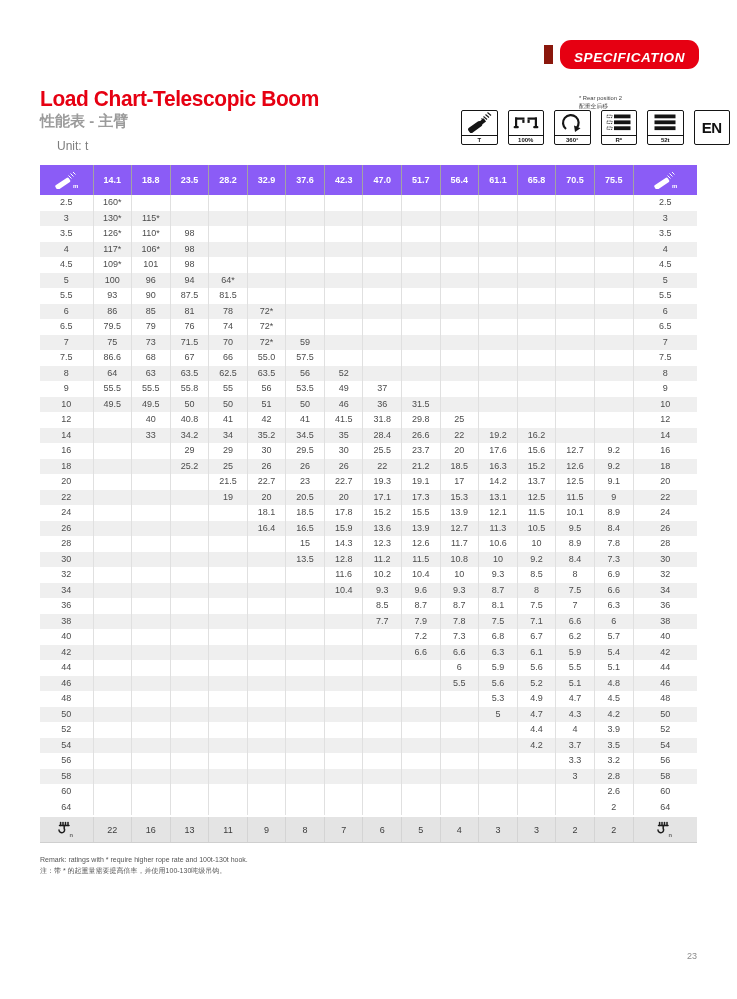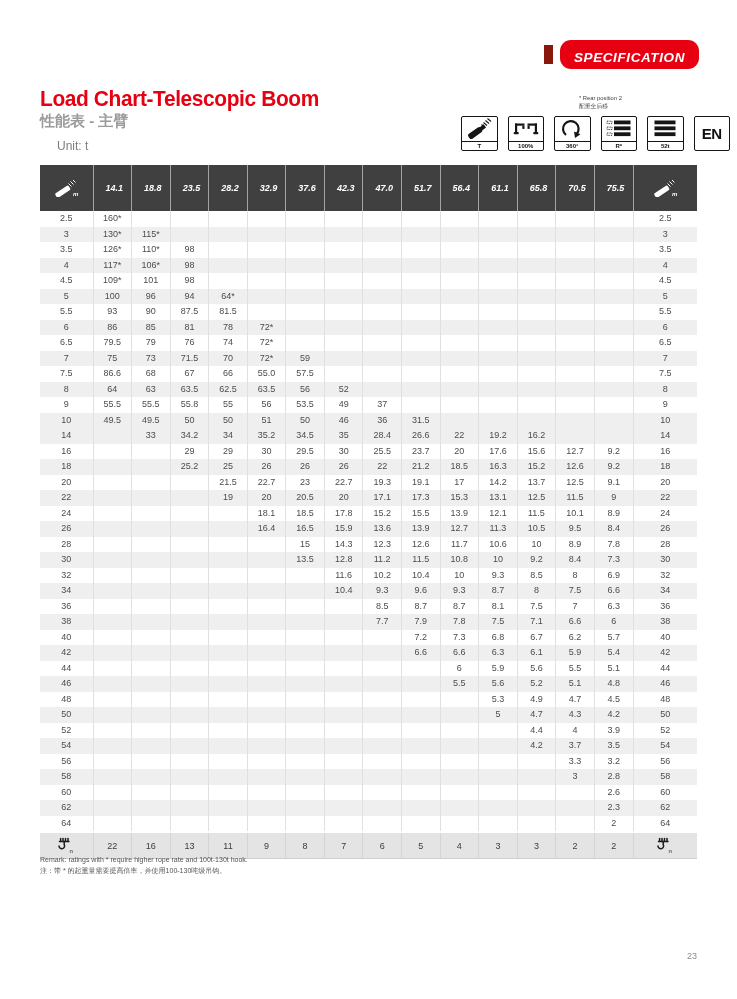--- a/index.html
+++ b/index.html
@@ -13,34 +13,34 @@
              font-size:13.5px;letter-spacing:.6px;padding:10px 14px 4px;border-radius:11px;}
 
   
   .title{position:absolute;left:40px;top:86px;color:#e60012;font-size:22px;font-weight:bold;
          letter-spacing:-.4px;transform:scaleX(.95);transform-origin:left;white-space:nowrap;}
   .subtitle{position:absolute;left:40px;top:112px;color:#9b9b9b;font-size:15px;font-weight:bold;}
   .unit{position:absolute;left:57px;top:139px;color:#7d7d7d;font-size:12px;}
 
   
   .legend-note{position:absolute;left:579px;top:95px;font-size:5.8px;color:#3f3f3f;line-height:1.3;}
-  .legend{position:absolute;left:461px;top:116px;display:flex;gap:10px;justify-content:flex-end;}
+  .legend{position:absolute;left:461px;top:110px;display:flex;gap:10px;justify-content:flex-end;}
   .legend-box{width:34.5px;height:33px;border:1.6px solid #151515;border-radius:2px;background:#fff;
               display:flex;flex-direction:column;}
   .legend-icon{flex:1;display:flex;align-items:center;justify-content:center;overflow:hidden;}
   .legend-label{border-top:1.4px solid #151515;font-size:6px;font-weight:bold;text-align:center;
                 padding:1px 0 1.5px;color:#111;}
   .legend-en{flex:1;display:flex;align-items:center;justify-content:center;
              font-size:15px;font-weight:bold;color:#111;letter-spacing:-.5px;}
 
   
   .table-wrap{position:absolute;left:40px;top:165px;width:657px;}
   table{border-collapse:collapse;table-layout:fixed;width:657px;}
-  thead th{background:#404040;color:#fff;font-size:9px;font-weight:600;height:22px;
-           border-right:1px solid #a3a3a3;padding:12px;text-align:center;font-style:italic;}
+  thead th{background:#8b5cf6;color:#fff;font-size:9px;font-weight:600;height:22px;
+           border-right:1px solid #a3a3a3;padding:4px;text-align:center;}
   thead th:last-child{border-right:none;}
   tbody td{font-size:9px;color:#4c4c4c;text-align:center;height:15.5px;padding:0;
            border-right:1px solid #e0e0e0;line-height:15.5px;}
   tbody td:last-child{border-right:none;}
   tbody tr.stripe td{background:#efefef;}
   tfoot td{background:#e4e4e4;height:25px;font-size:9px;color:#3c3c3c;text-align:center;padding:0;
            border-right:1px solid #d4d4d4;border-top:2px solid #fff;border-bottom:1px solid #cfcfcf;}
   tfoot td:last-child{border-right:none;}
   .corner svg{vertical-align:middle;}
 
@@ -443,20 +443,38 @@
             <td>46</td>
             <td>36</td>
             <td>31.5</td>
             <td></td>
             <td></td>
             <td></td>
             <td></td>
             <td></td>
             <td class="radius">10</td>
           </tr>
+          <tr class="">
+            <td class="radius">12</td>
+            <td></td>
+            <td>40</td>
+            <td>40.8</td>
+            <td>41</td>
+            <td>42</td>
+            <td>41</td>
+            <td>41.5</td>
+            <td>31.8</td>
+            <td>29.8</td>
+            <td>25</td>
+            <td></td>
+            <td></td>
+            <td></td>
+            <td></td>
+            <td class="radius">12</td>
+          </tr>
           <tr class="stripe">
             <td class="radius">14</td>
             <td></td>
             <td>33</td>
             <td>34.2</td>
             <td>34</td>
             <td>35.2</td>
             <td>34.5</td>
             <td>35</td>
             <td>28.4</td>
@@ -874,38 +892,20 @@
             <td></td>
             <td></td>
             <td></td>
             <td></td>
             <td></td>
             <td></td>
             <td></td>
             <td></td>
             <td>2.6</td>
             <td class="radius">60</td>
-          </tr>
-          <tr class="stripe">
-            <td class="radius">62</td>
-            <td></td>
-            <td></td>
-            <td></td>
-            <td></td>
-            <td></td>
-            <td></td>
-            <td></td>
-            <td></td>
-            <td></td>
-            <td></td>
-            <td></td>
-            <td></td>
-            <td></td>
-            <td>2.3</td>
-            <td class="radius">62</td>
           </tr>
           <tr class="">
             <td class="radius">64</td>
             <td></td>
             <td></td>
             <td></td>
             <td></td>
             <td></td>
             <td></td>
             <td></td>

